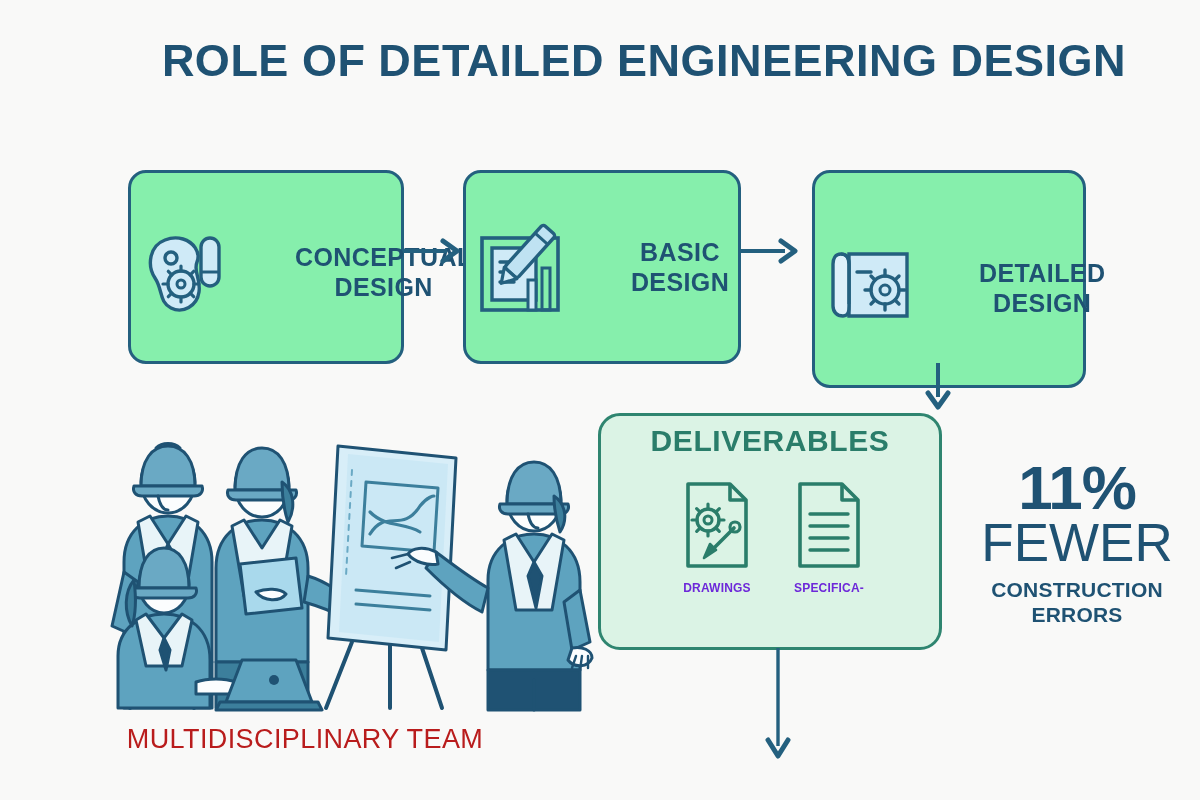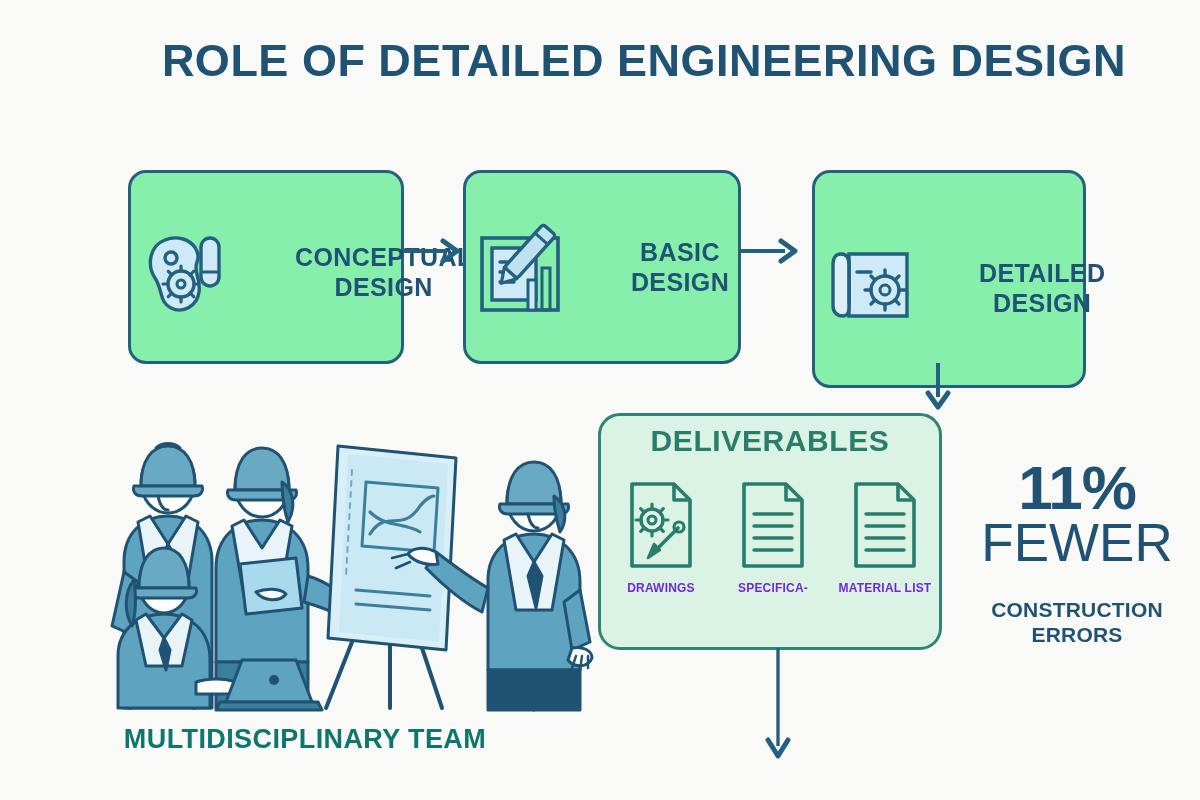--- a/index.html
+++ b/index.html
@@ -150,21 +150,21 @@
     font-weight: normal;
     line-height: 1.0;
     letter-spacing: 0px;
     margin-top: -2px;
     text-transform: uppercase;
   }
   #stat-block .stat-desc {
     font-size: 21px;
     font-weight: bold;
     line-height: 1.2;
-    margin-top: 28px;
+    margin-top: 8px;
     letter-spacing: 0.2px;
     text-transform: uppercase;
   }
   #stat-block .stat-sub {
     font-size: 20px;
     font-weight: bold;
     line-height: 1.2;
     margin-top: 13px;
     letter-spacing: 0.2px;
     text-transform: uppercase;
@@ -177,23 +177,23 @@
     top: 412px;
     width: 520px;
     height: 300px;
   }
   #team-caption {
     position: absolute;
     left: 90px;
     top: 724px;
     width: 430px;
     text-align: center;
-    color: #0f766e;
+    color: #b91c1c;
     font-size: 27px;
-    font-weight: bold;
+    font-weight: normal;
     letter-spacing: 0.4px;
     text-transform: uppercase;
   }
 </style>
 </head>
 <body>
 
 <div class="canvas">
 
   <div class="title">
@@ -334,35 +334,20 @@
               <line x1="20" y1="36" x2="58" y2="36"></line>
               <line x1="20" y1="48" x2="58" y2="48"></line>
               <line x1="20" y1="60" x2="58" y2="60"></line>
               <line x1="20" y1="72" x2="58" y2="72"></line>
             </g>
           </svg>
         </span>
         <span class="deliv-label">Specifica-</span>
       </div>
 
-      <div class="deliv-item">
-        <span>
-          <svg width="78" height="94" viewBox="0 0 78 94">
-            <path d="M10 6 H52 L68 22 V88 H10 Z" fill="none" stroke="#2a7d6a" stroke-width="3.6" stroke-linejoin="round"></path>
-            <path d="M52 6 V22 H68" fill="none" stroke="#2a7d6a" stroke-width="3.6" stroke-linejoin="round"></path>
-            <g stroke="#2a7d6a" stroke-width="3.4" stroke-linecap="round">
-              <line x1="20" y1="36" x2="58" y2="36"></line>
-              <line x1="20" y1="48" x2="58" y2="48"></line>
-              <line x1="20" y1="60" x2="58" y2="60"></line>
-              <line x1="20" y1="72" x2="58" y2="72"></line>
-            </g>
-          </svg>
-        </span>
-        <span class="deliv-label">Material List</span>
-      </div>
 
     </div>
   </div>
 
   <div class="arrow" id="arrow-down-2">
     <svg width="26" height="112" viewBox="0 0 26 112">
       <line x1="13" y1="0" x2="13" y2="98" stroke="#24607f" stroke-width="3.4"></line>
       <path d="M3 92 L13 108 L23 92" fill="none" stroke="#24607f" stroke-width="5" stroke-linecap="round" stroke-linejoin="round"></path>
     </svg>
   </div>

